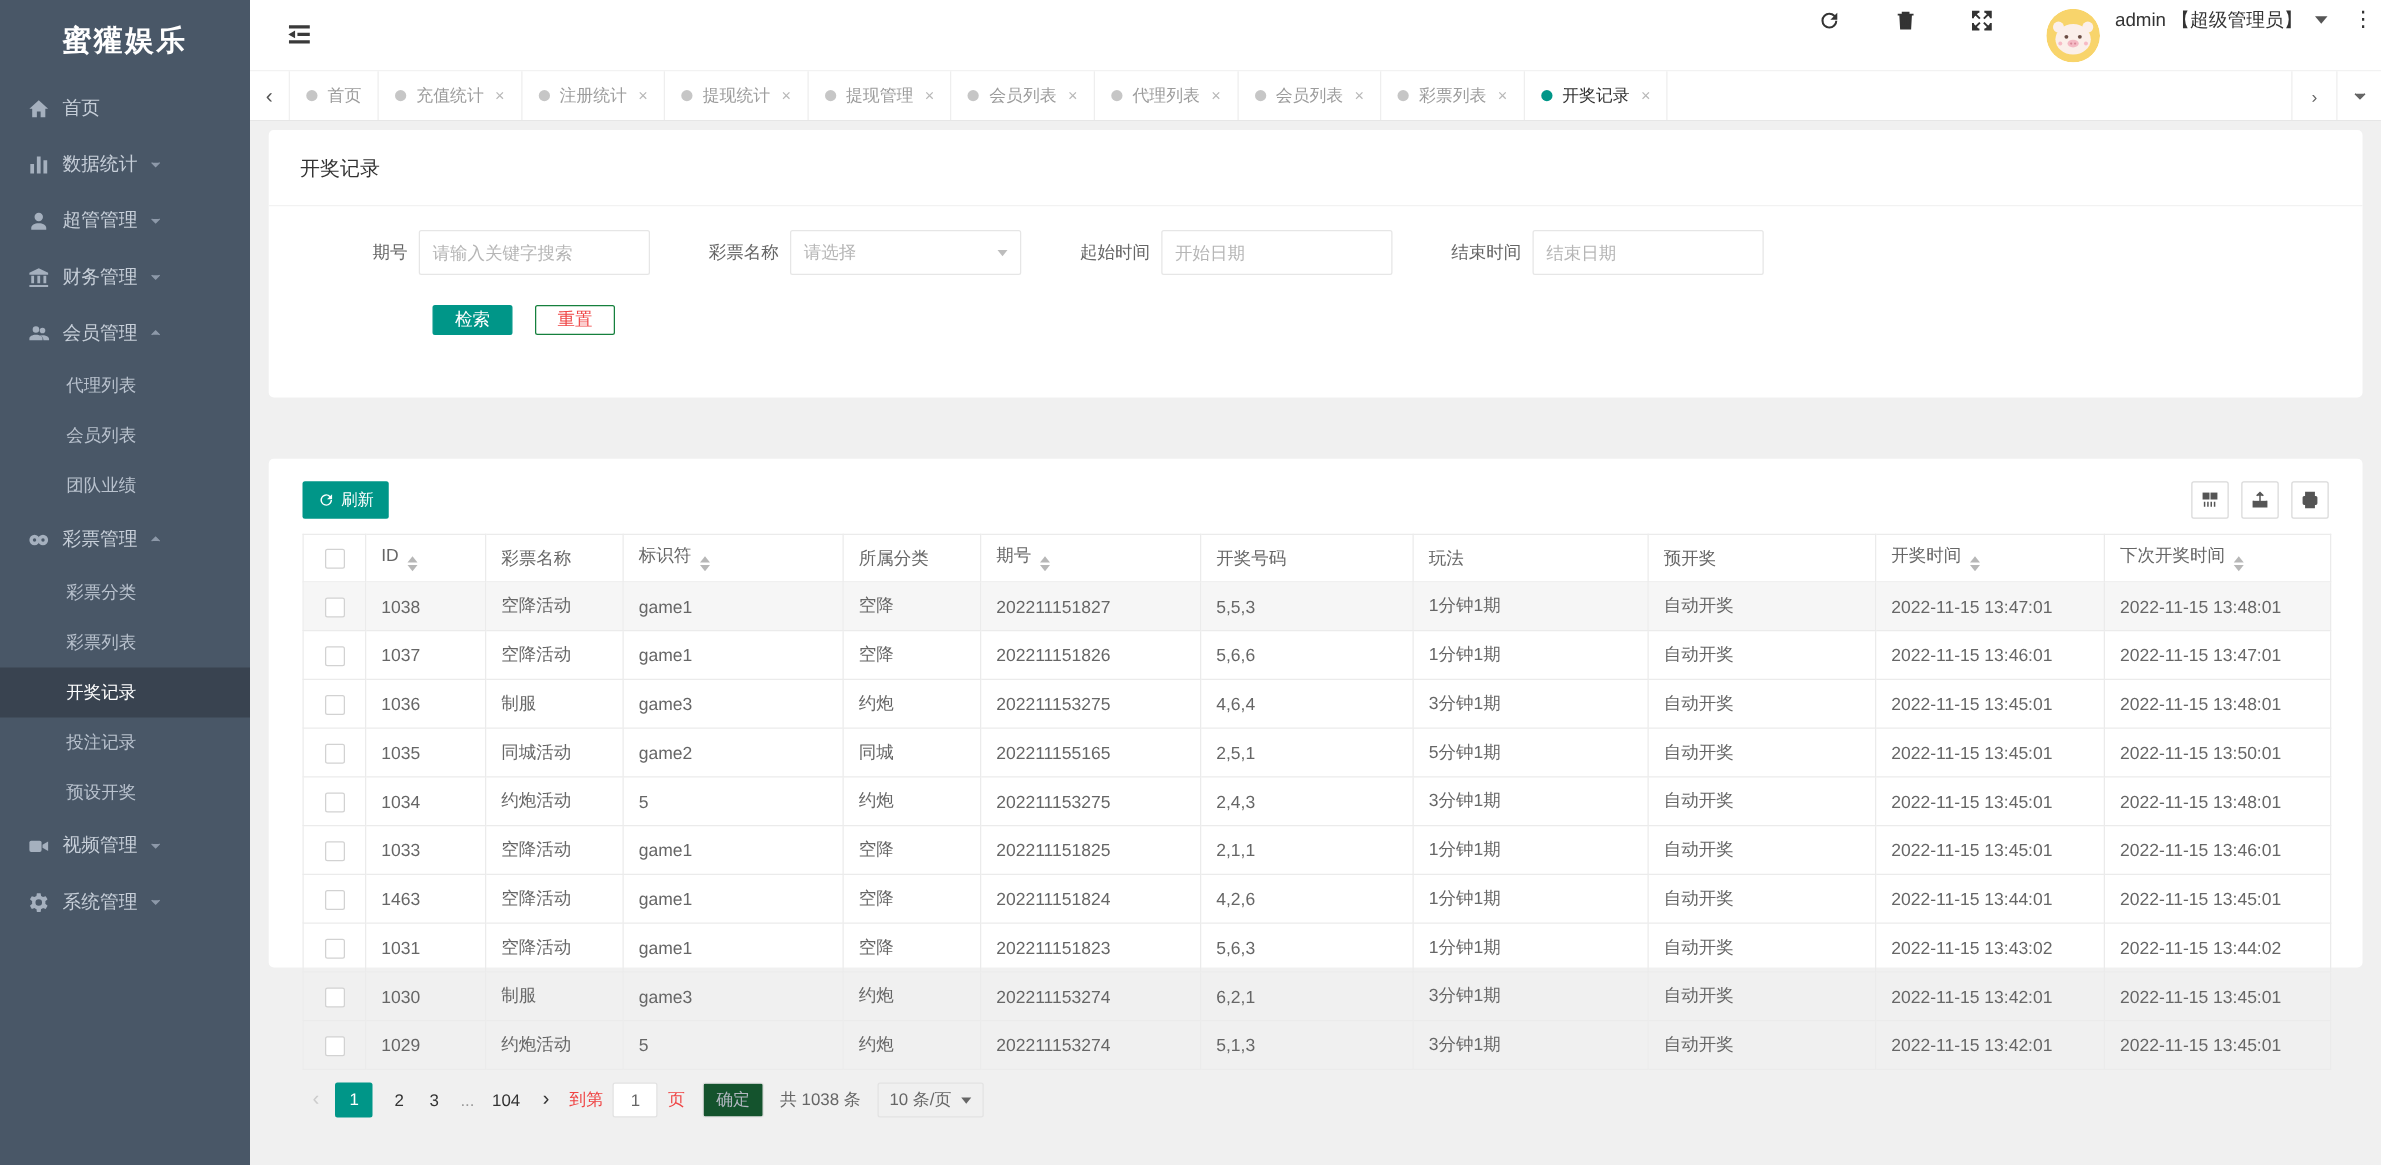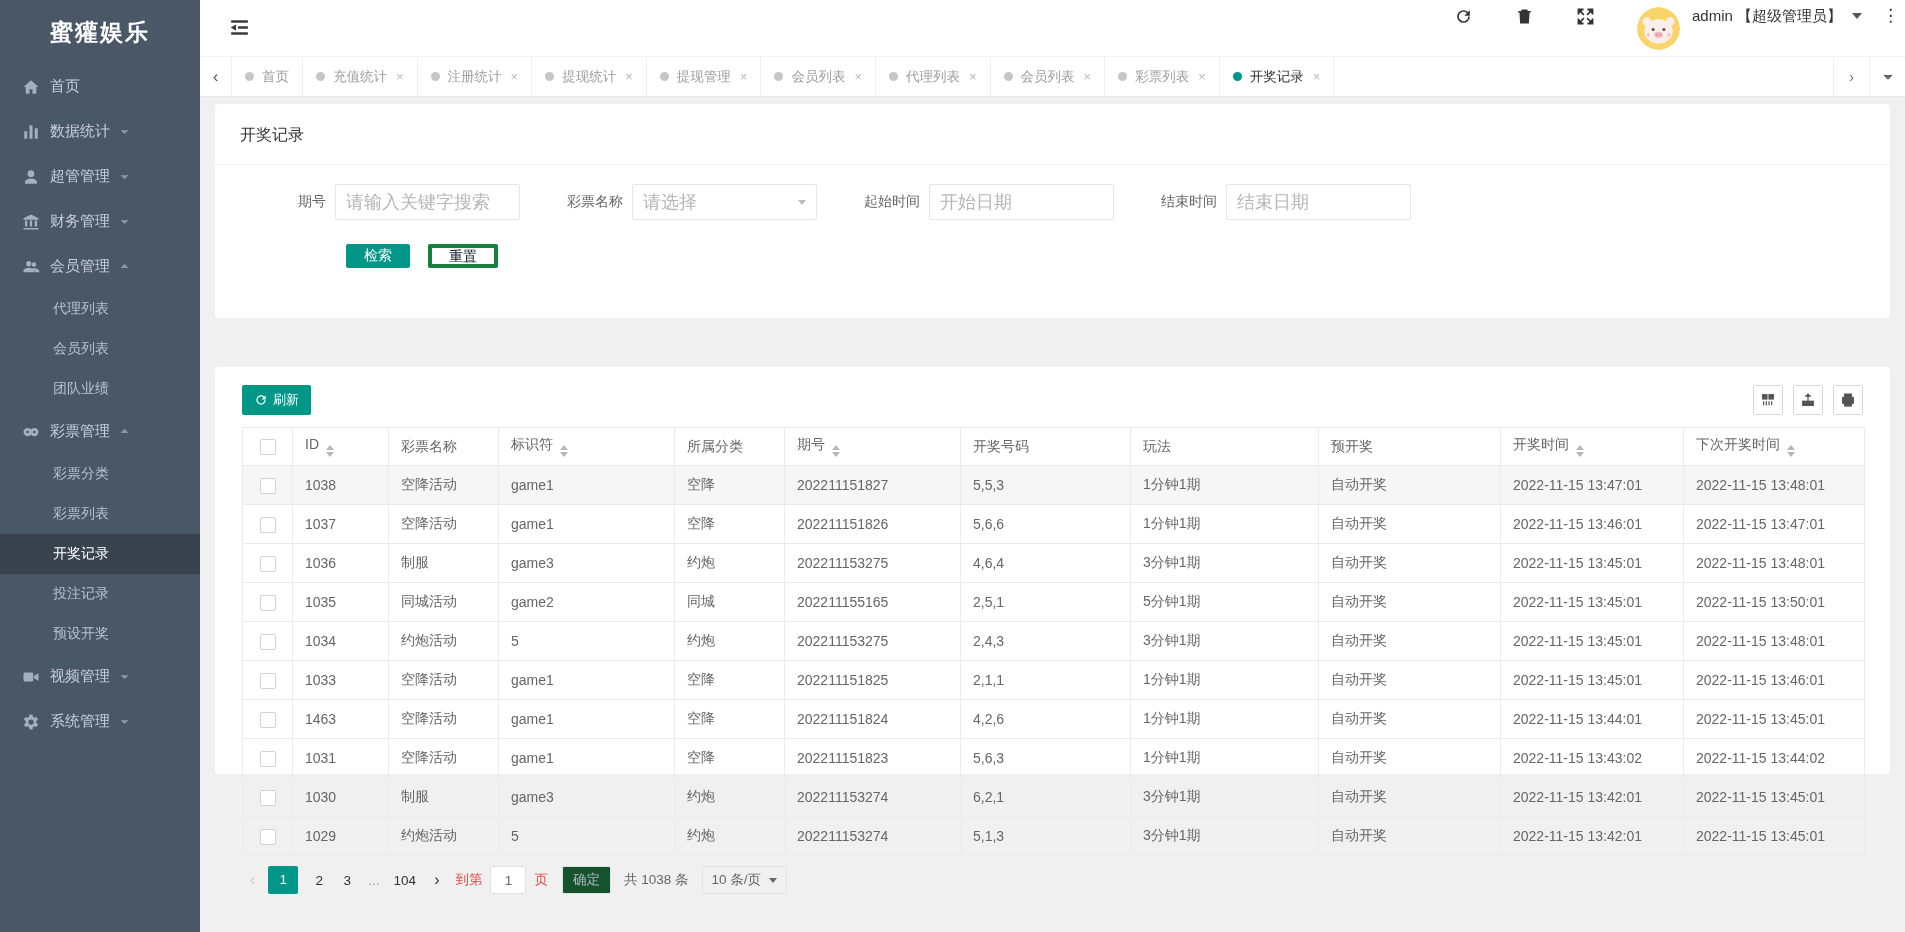--- a/index.html
+++ b/index.html
@@ -45,29 +45,29 @@
   .tab-ctrl{width:36px;flex:none;display:flex;align-items:center;justify-content:center;color:#666;border-left:1px solid #eee;cursor:pointer;font-size:14px}
 
   
   .content{flex:1;background:#f0f0f0;padding:7px 15px 0}
   .card{background:#fff;border-radius:4px}
 
   .card-title{font-size:16px;color:#333;padding:21px 25px 18px;border-bottom:1px solid #f2f2f2}
   .filter-row{display:flex;align-items:center;padding-left:8px;margin-top:19px}
   .f-item{display:flex;align-items:center}
   .f-label{width:112px;text-align:right;padding-right:9px;font-size:14px;color:#666;flex:none}
-  .f-ctrl{height:36px;border:1px solid #e6e6e6;border-radius:2px;background:#fff;font-size:18px;color:#666;padding:12px 10px;width:185px}
+  .f-ctrl{height:36px;border:1px solid #e6e6e6;border-radius:2px;background:#fff;font-size:14px;color:#666;padding:12px 10px;width:185px}
   .f-ctrl::placeholder{color:#b6b6b6}
   .f-select{display:flex;align-items:center;justify-content:space-between;cursor:pointer}
   .f-select .ph{color:#b6b6b6}
   .caret{width:0;height:0;border-left:4px solid transparent;border-right:4px solid transparent;border-top:5px solid #bdbdbd}
   .btn-row{margin:24px 0 0 131px;padding-bottom:50px;display:flex}
   .btn{height:24px;padding:0 17px;border-radius:2px;font-size:14px;cursor:pointer}
   .btn-search{background:#009688;border:1px solid #009688;color:#fff}
-  .btn-reset{background:#fff;border:4px solid #15803d;color:#0f172a;margin-left:18px}
+  .btn-reset{background:#fff;border:1px solid #15803d;color:#ef4444;margin-left:18px}
 
   .card2{margin-top:49px;height:407px;padding:18px 27px 14px}
   .table-toolbar{display:flex;justify-content:space-between;align-items:center;margin-bottom:12px}
   .btn-refresh{height:30px;background:#009688;border:none;border-radius:2px;color:#fff;font-size:13px;display:inline-flex;align-items:center;padding:0 12px;cursor:pointer}
   .btn-refresh svg{width:14px;height:14px;margin-right:5px}
   .tools{display:flex}
   .tbox{width:30px;height:30px;border:1px solid #d9d9d9;border-radius:2px;display:flex;align-items:center;justify-content:center;color:#555;margin-left:10px;cursor:pointer;background:#fff}
   .tbox svg{width:16px;height:16px}
 
   table{width:100%;border-collapse:collapse;table-layout:fixed;font-size:14px;color:#666}

